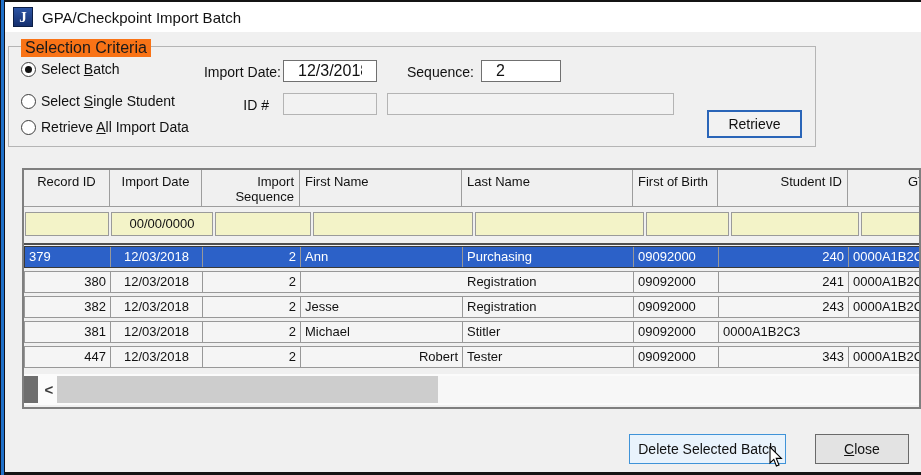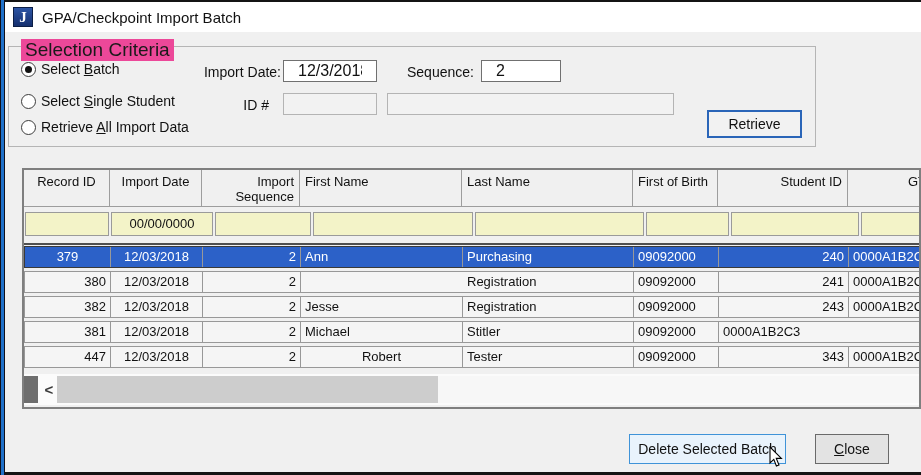--- a/index.html
+++ b/index.html
@@ -16,37 +16,37 @@
     background:linear-gradient(90deg,#10101a 0 1px,#2071c9 1px 4px,#10101a 4px 5px);}
   .titlebar{position:absolute;left:5px;top:2px;width:935px;height:30px;background:#ffffff;}
   .app-icon{position:absolute;left:8px;top:5px;width:20px;height:20px;box-sizing:border-box;
     background:linear-gradient(#2d55a5,#152f6e);border:1px solid #0c1e45;color:#fff;
     font-family:"Liberation Serif", serif;font-weight:bold;font-size:15px;line-height:18px;text-align:center;}
   .title-text{position:absolute;left:37px;top:0;height:30px;line-height:31px;font-size:15px;color:#111;}
 
   
   .group{position:absolute;left:8px;top:46px;width:808px;height:101px;box-sizing:border-box;
     border:1px solid #b5b5b5;}
-  .legend{position:absolute;left:12px;top:-8px;background:#ec4899;padding:0 4px;font-size:19px;color:#1a1a1a;}
+  .legend{position:absolute;left:12px;top:-8px;background:#f97316;padding:0 4px;font-size:16px;color:#1a1a1a;}
   .radio-row{position:absolute;left:12px;display:flex;align-items:center;cursor:default;}
   .radio-row .dot{width:13px;height:13px;border-radius:50%;border:1px solid #3c3c3c;background:#fff;
     margin-right:5px;position:relative;flex:0 0 auto;}
   .radio-row.checked .dot::after{content:"";position:absolute;left:3px;top:3px;width:7px;height:7px;
     border-radius:50%;background:#111;}
   .radio-row .lbl{font-size:14px;color:#111;white-space:pre;}
   .u{text-decoration:underline;}
   .fieldlabel{position:absolute;font-size:14px;color:#111;white-space:pre;}
   .tb{position:absolute;box-sizing:border-box;border:1px solid #707070;background:#fff;
     font-family:"Liberation Sans", sans-serif;font-size:16px;padding:0 14px;color:#111;}
   .tb:disabled,.tb.dis{border:1px solid #b4b4b4;background:#f2f2f2;}
   .btn{position:absolute;box-sizing:border-box;background:#f0f0f0;border:1px solid #707070;
     font-family:"Liberation Sans", sans-serif;font-size:14px;color:#111;text-align:center;padding:0;}
   .btn-retrieve{left:698px;top:63px;width:95px;height:28px;border:2px solid #2a65b8;background:#f2f2f2;}
   .btn-delete{left:629px;top:434px;width:157px;height:30px;border:1px solid var(--hoverborder);background:var(--hoverbg);}
-  .btn-close{left:815px;top:434px;width:74px;height:30px;border:1px solid #6a6a6a;background:#e3e3e3;}
+  .btn-close{left:815px;top:434px;width:94px;height:30px;border:1px solid #6a6a6a;background:#e3e3e3;}
 
   
   .grid{position:absolute;left:22px;top:168px;width:899px;height:241px;box-sizing:border-box;
     border:2px solid #7f7f7f;background:#f0f0f0;overflow:hidden;}
   .grid-inner{position:absolute;left:0;top:0;width:921px;}
   .ghead{display:flex;height:37px;width:921px;box-sizing:border-box;border-bottom:1px solid #9d9d9d;background:#f0f0f0;}
   .hcell{box-sizing:border-box;border-right:1px solid #9d9d9d;font-size:13px;line-height:15px;
     padding:4px 5px 0 5px;white-space:pre-line;color:#111;overflow:hidden;}
   .gfilter{display:flex;align-items:center;height:26px;margin-top:4px;width:921px;}
   .fcell{box-sizing:border-box;height:24px;border:1px solid #9a9a9a;background:var(--yellow);
@@ -125,21 +125,21 @@
           <div class="fcell" style="width: 102px;">00/00/0000</div>
           <div class="fcell" style="width: 96px;"></div>
           <div class="fcell" style="width: 160px;"></div>
           <div class="fcell" style="width: 169px;"></div>
           <div class="fcell" style="width: 83px;"></div>
           <div class="fcell" style="width: 128px;"></div>
           <div class="fcell" style="flex: 1 1 0%;"></div>
         </div>
         <div class="gline"></div>
         <div class="grow first sel">
-          <div class="cell" style="width: 86px; text-align: center;">379</div>
+          <div class="cell" style="width: 86px; text-align: left;">379</div>
           <div class="cell" style="width: 92px; text-align: center;">12/03/2018</div>
           <div class="cell" style="width: 98px; text-align: right;">2</div>
           <div class="cell" style="width: 162px; text-align: left;">Ann</div>
           <div class="cell" style="width: 171px; text-align: left;">Purchasing</div>
           <div class="cell" style="width: 85px; text-align: left;">09092000</div>
           <div class="cell" style="width: 130px; text-align: right;">240</div>
           <div class="cell" style="flex: 1 1 0%; text-align: left;">0000A1B2C3</div>
         </div>
         <div class="grow">
           <div class="cell" style="width: 86px; text-align: right;">380</div>
@@ -167,21 +167,21 @@
           <div class="cell" style="width: 98px; text-align: right;">2</div>
           <div class="cell" style="width: 162px; text-align: left;">Michael</div>
           <div class="cell" style="width: 171px; text-align: left;">Stitler</div>
           <div class="cell" style="width: 85px; text-align: left;">09092000</div>
           <div class="cell" style="flex: 1 1 0%; text-align: left;">0000A1B2C3</div>
         </div>
         <div class="grow">
           <div class="cell" style="width: 86px; text-align: right;">447</div>
           <div class="cell" style="width: 92px; text-align: center;">12/03/2018</div>
           <div class="cell" style="width: 98px; text-align: right;">2</div>
-          <div class="cell" style="width: 162px; text-align: center;">Robert</div>
+          <div class="cell" style="width: 162px; text-align: right;">Robert</div>
           <div class="cell" style="width: 171px; text-align: left;">Tester</div>
           <div class="cell" style="width: 85px; text-align: left;">09092000</div>
           <div class="cell" style="width: 130px; text-align: right;">343</div>
           <div class="cell" style="flex: 1 1 0%; text-align: left;">0000A1B2C3</div>
         </div>
       </div>
     <div class="hscroll">
       <div class="sb-corner"></div>
       <div class="sb-arrow">&lt;</div>
       <div class="sb-track"></div>

